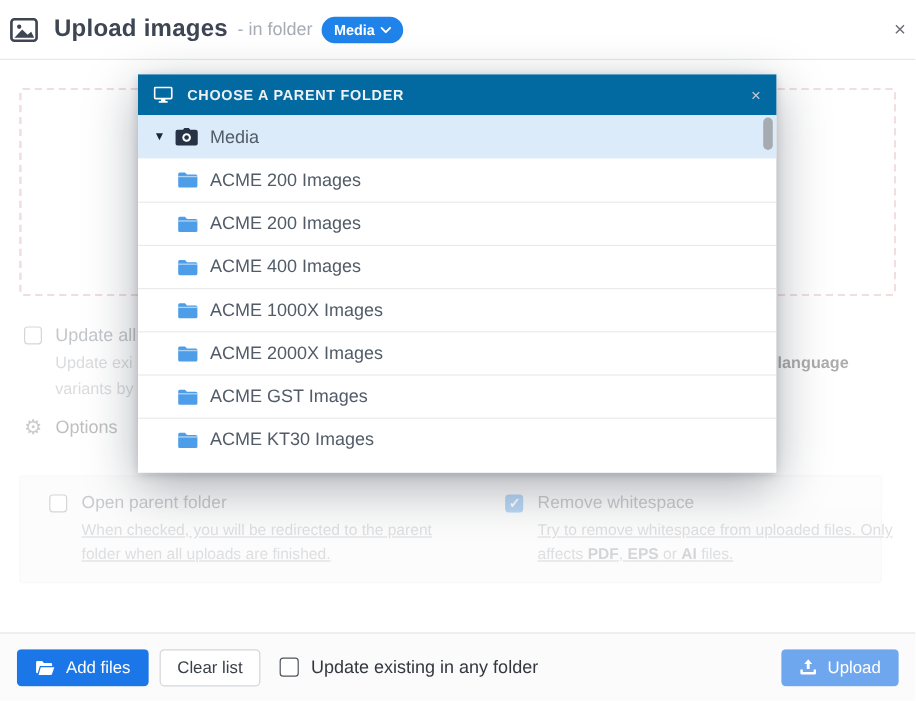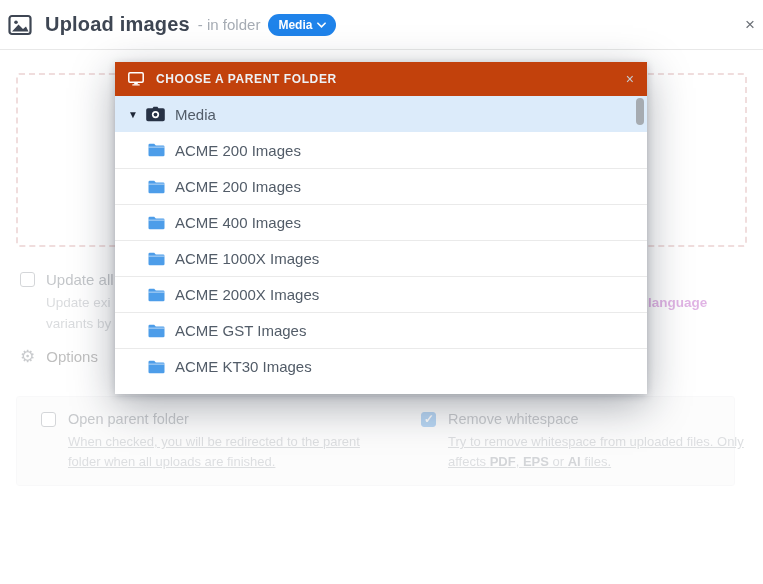--- a/index.html
+++ b/index.html
@@ -22,39 +22,39 @@
   .dim { position:absolute; top:50px; left:0; right:0; bottom:57px; opacity:.33; }
   .dropzone { position:absolute; left:16px; top:23px; width:731px; height:174px;
               border:2px dashed #d39a9a; border-radius:3px; }
   .cb { width:15px; height:15px; border:1px solid #80868d; border-radius:3px; background:#fff;
         display:inline-block; position:relative; flex:0 0 auto; }
   .cb.checked { background:#2f87e0; border-color:#2f87e0; }
   .cb.checked::after { content:"✓"; position:absolute; left:2px; top:-1px; color:#fff; font-size:12px; font-weight:700; }
   .upd-row { position:absolute; left:20px; top:221px; display:flex; align-items:center; gap:11px; }
   .upd-label { font-size:15px; color:#4c545e; }
   .upd-desc1 { position:absolute; left:46px; top:245px; font-size:13.5px; color:#8f959c; }
-  .upd-desc1r { position:absolute; left:648px; top:245px; font-size:13.5px; color:#a21caf; font-weight:600; }
+  .upd-desc1r { position:absolute; left:648px; top:245px; font-size:13.5px; color:#000000; font-weight:600; }
   .upd-desc2 { position:absolute; left:46px; top:266px; font-size:13.5px; color:#8f959c; }
   .opt-row { position:absolute; left:20px; top:298px; display:flex; align-items:center; gap:11px; }
   .gear { font-size:17px; color:#5f656c; line-height:1; }
   .opt-label { font-size:15px; color:#404040; }
   .panel { position:absolute; left:16px; right:28px; top:346px; height:90px; background:#f7f7f8;
            border:1px solid #ececee; border-radius:3px; }
   .opt-col { position:absolute; top:14px; }
   .opt-col.c1 { left:24px; width:340px; }
   .opt-col.c2 { left:404px; width:330px; }
   .opt-head { display:flex; align-items:center; gap:12px; }
   .opt-head .lbl { font-size:14.5px; color:#5a6069; }
   .opt-desc { margin-top:5px; margin-left:27px; font-size:13px; color:#989da4; line-height:1.5;text-decoration:underline; }
   .opt-desc b { color:#7d838b; }
 
   
   .modal { position:absolute; left:115px; top:62px; width:532px; height:332px; background:#fff;
            box-shadow:0 12px 40px rgba(20,30,45,.35), 0 2px 8px rgba(20,30,45,.2); z-index:10; }
-  .m-head { height:34px; background:#c2410c; display:flex; align-items:center; padding:0 13px; }
+  .m-head { height:34px; background:#0369a1; display:flex; align-items:center; padding:0 13px; }
   .m-head .m-icon { width:16px; height:14px; margin-right:12px; }
   .m-title { color:#eef1f5; font-size:12px; font-weight:600; letter-spacing:.6px; }
   .m-close { margin-left:auto; color:#c6ccd4; font-size:14px; cursor:pointer; line-height:1; }
   .tree { position:relative; height:298px; overflow:hidden; }
   .row { height:36px; display:flex; align-items:center; cursor:pointer; padding-right:18px; }
   .row + .row { border-top:1px solid #eaeaea; }
   .row.selected { background:#dcebfa; }
   .caret { font-size:10px; color:#1d2636; margin-left:13px; width:12px; }
   .cam { width:19px; height:16px; margin-left:6px; flex:0 0 auto; }
   .row .lbl { font-size:15px; color:#525c68; margin-left:10px; }
@@ -208,14 +208,35 @@
                 <rect x="0.5" y="3.6" width="16" height="1.1" fill="rgba(255,255,255,0.55)"></rect>
               </svg></span>
             <span class="lbl">ACME KT30 Images</span>
           </div>
         </div>
       <div class="row partial"></div>
       <div class="sb-thumb"></div>
     </div>
   </div>
 
+  <div class="footer">
+    <div class="btn primary">
+      <svg viewBox="0 0 18 14" width="17" height="13">
+        <path d="M1 2.2 A1.2 1.2 0 0 1 2.2 1 H6.4 L8 2.8 H14.2 A1.2 1.2 0 0 1 15.4 4 V5.4 H4.4 L2.4 12 H2.2 A1.2 1.2 0 0 1 1 10.8 Z" fill="#fff"></path>
+        <path d="M5.2 6.6 H17.4 L15.3 12.6 A1.2 1.2 0 0 1 14.2 13.4 H3.2 Z" fill="#fff"></path>
+      </svg>
+      <span>Add files</span>
+    </div>
+    <div class="btn light">
+      <span>Clear list</span>
+    </div>
+    <span class="f-cb"></span>
+    <span class="f-lbl">Update existing in any folder</span>
+    <div class="btn upload">
+      <svg viewBox="0 0 16 15" width="15" height="14">
+        <path d="M8 0.5 L11.6 4.6 H9.3 V9.2 H6.7 V4.6 H4.4 Z" fill="#fff"></path>
+        <path d="M1 9.5 V12.6 A1.4 1.4 0 0 0 2.4 14 H13.6 A1.4 1.4 0 0 0 15 12.6 V9.5 H12.8 V11.8 H3.2 V9.5 Z" fill="#fff"></path>
+      </svg>
+      <span>Upload</span>
+    </div>
+  </div>
 
 </div>
 
 </body></html>

